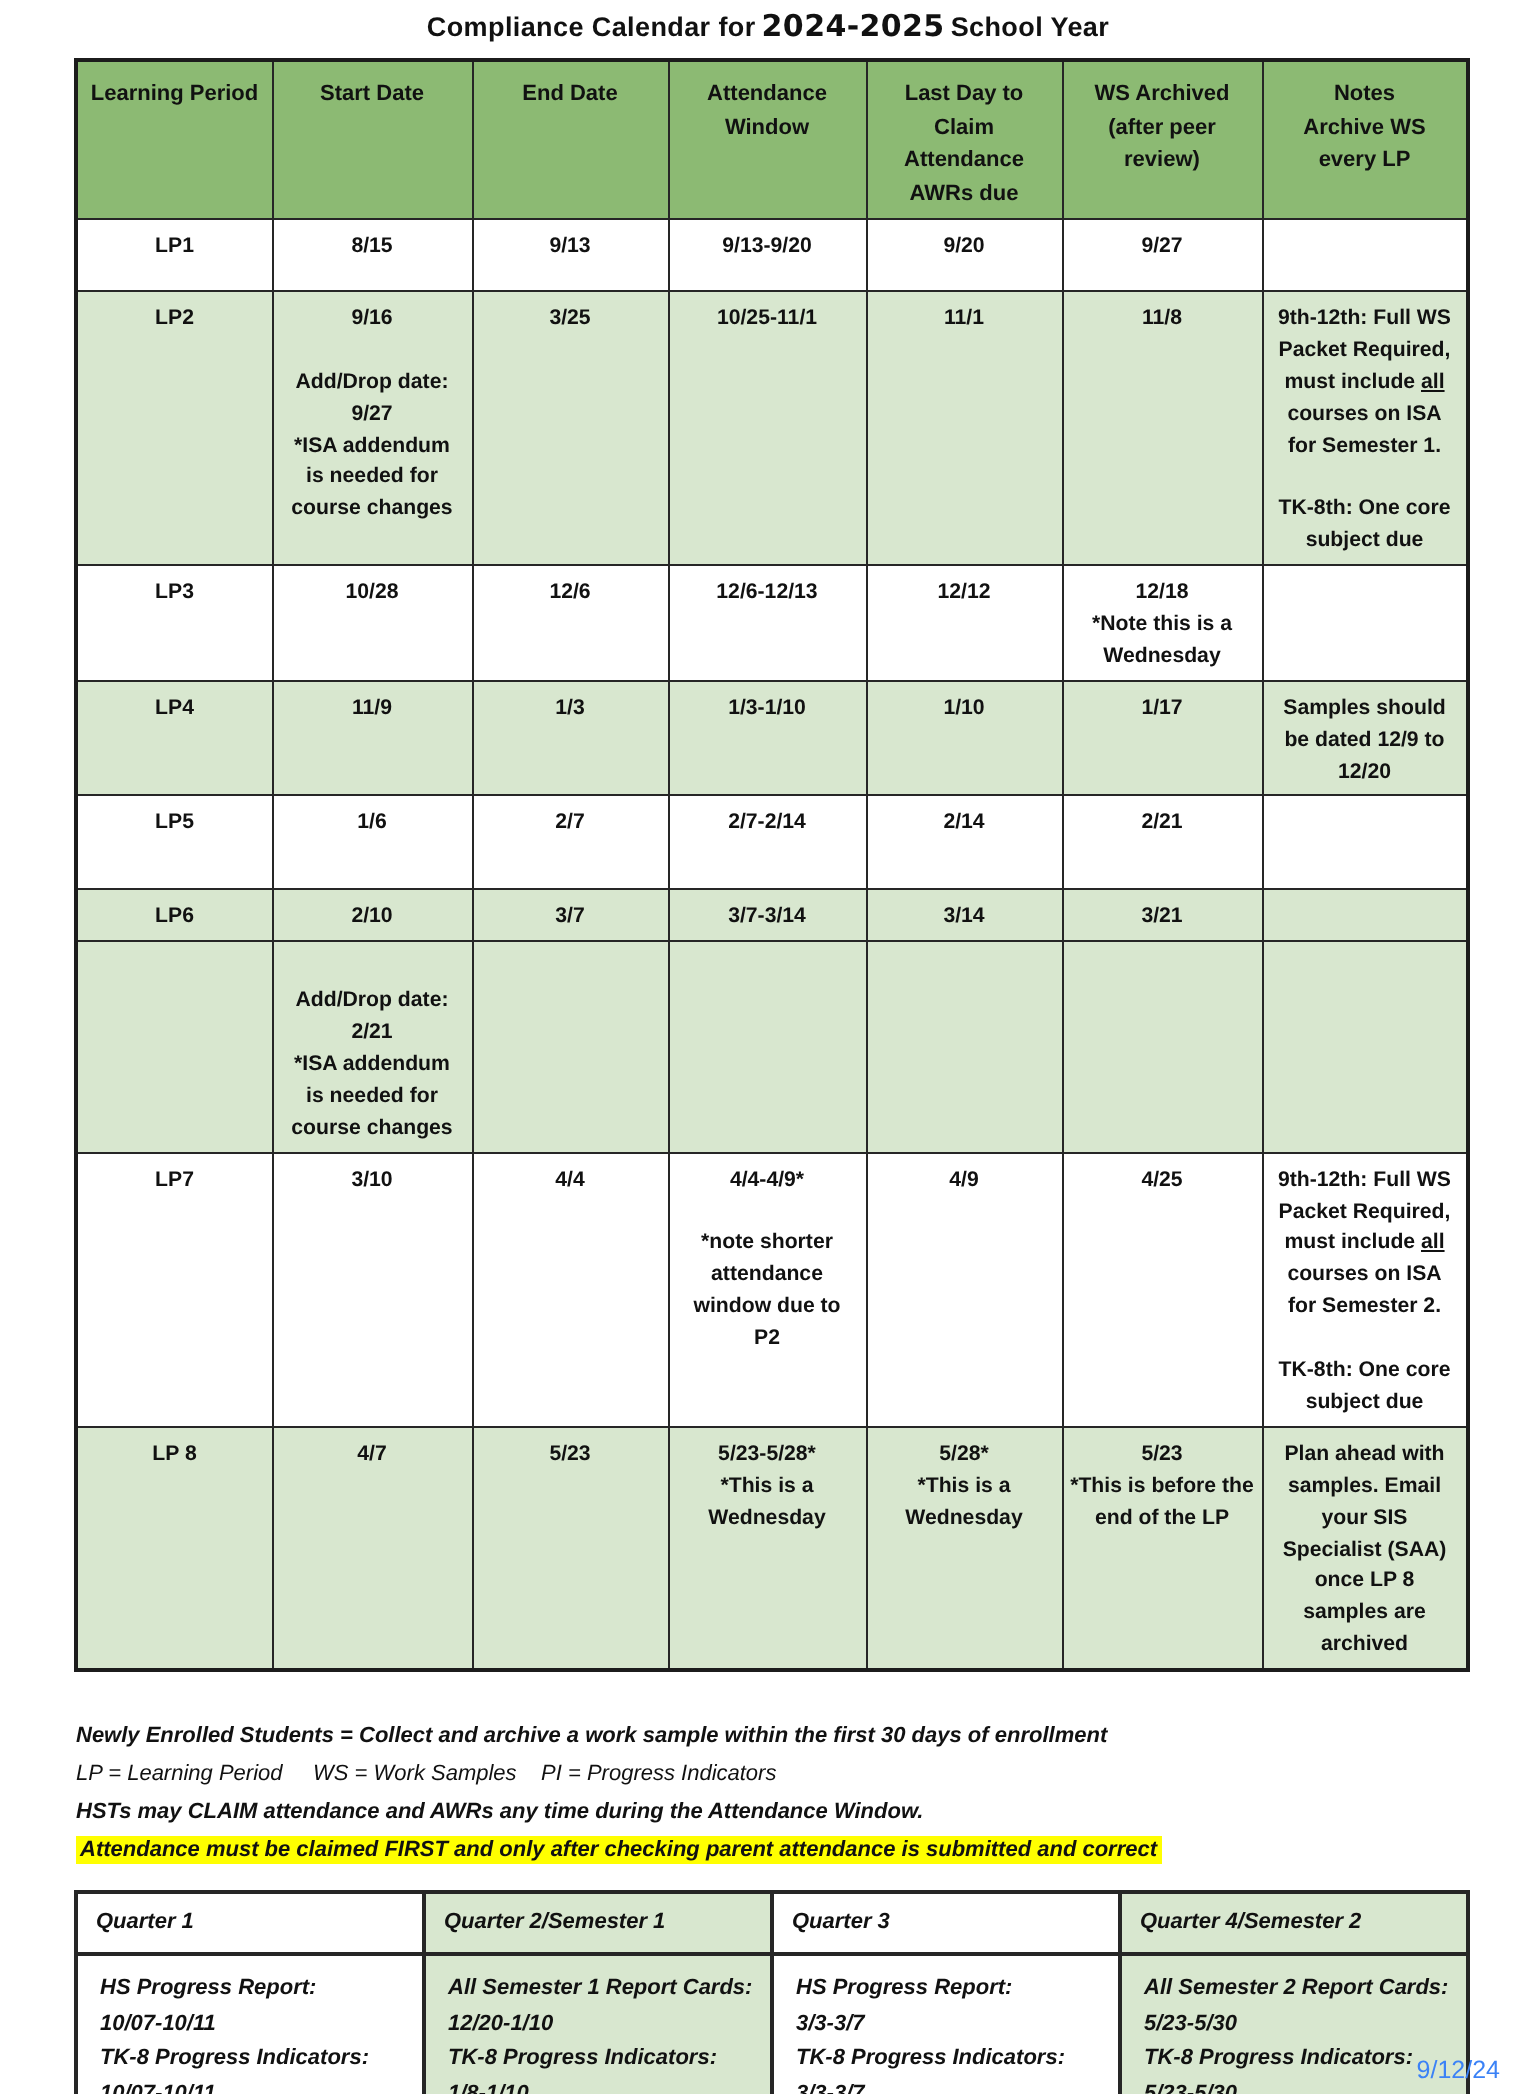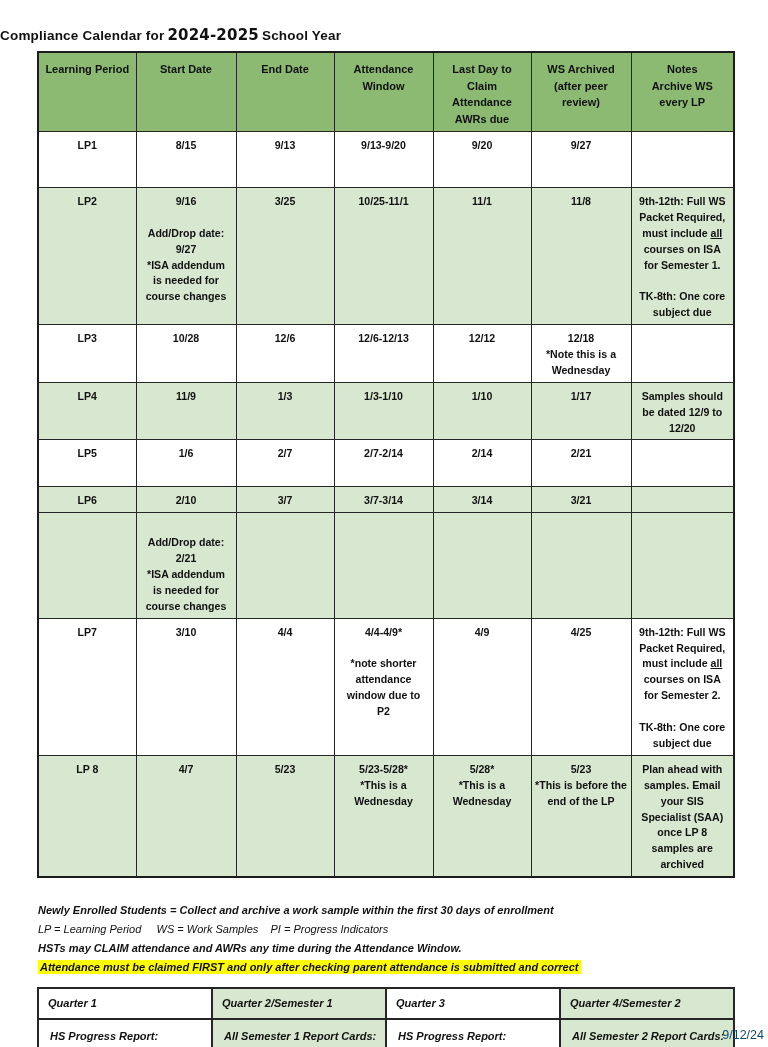--- a/index.html
+++ b/index.html
@@ -5,21 +5,22 @@
   * { margin:0; padding:0; box-sizing:border-box; }
   html,body { width:768px; }
   body {
     width:768px; height:1047px;
     background:#ffffff;
     font-family:"Liberation Sans", sans-serif;
     color:#111;
     position:relative;
   }
   .title {
-    padding-top:26px;
+    text-align:center;
+    padding-top:4px;
     font-weight:bold;
     font-size:13.5px;
     letter-spacing:.2px;
   }
   .title .yr {
     font-family:"DejaVu Sans", sans-serif;
     font-size:15px;
     margin:0 3px;
   }
   table { border-collapse:collapse; }
@@ -42,21 +43,21 @@
     font-size:11px;
     padding:8px 2px 4px;
   }
   table.main td {
     font-size:10.6px;
     padding:6px 2px 3px;
     background:#ffffff;
   }
   tr.green td { background:var(--light-green,#d8e7cf); }
   tr.hrow   { height:77px; }
-  tr.r0 { height:56px; }
+  tr.r0 { height:36px; }
   tr.r1 { height:137px; }
   tr.r2 { height:50px; }
   tr.r3 { height:44px; }
   tr.r4 { height:47px; }
   tr.r5 { height:25px;padding-left:36px; }
   tr.r6 { height:103px; }
   tr.r7 { height:134px; }
   tr.r8 { height:112px;border-radius:23px; }
   .u { text-decoration:underline; }
   .footnotes {
@@ -87,24 +88,24 @@
     vertical-align:top;
     white-space:pre-line;
     background:#ffffff;
     line-height:1.6;
   }
   table.quarters th { padding:6px 6px 5px 9px; height:28px; }
   table.quarters td { padding:8px 6px 6px 11px; height:87px; }
   table.quarters .gcol { background:var(--light-green,#d8e7cf); }
   .footer-date {
     position:absolute;
-    right:4px;
+    right:18px;
     top:1028px;
     font-size:12.5px;
-    color:#0c4a6e;
+    color:#3b82f6;
   }
 </style>
 </head>
 <body>
 
 <div class="title"><span>Compliance Calendar for</span><span class="yr">2024-2025</span><span>School Year</span></div>
 
 <table class="main">
   <colgroup>
     <col style="width:98px">

